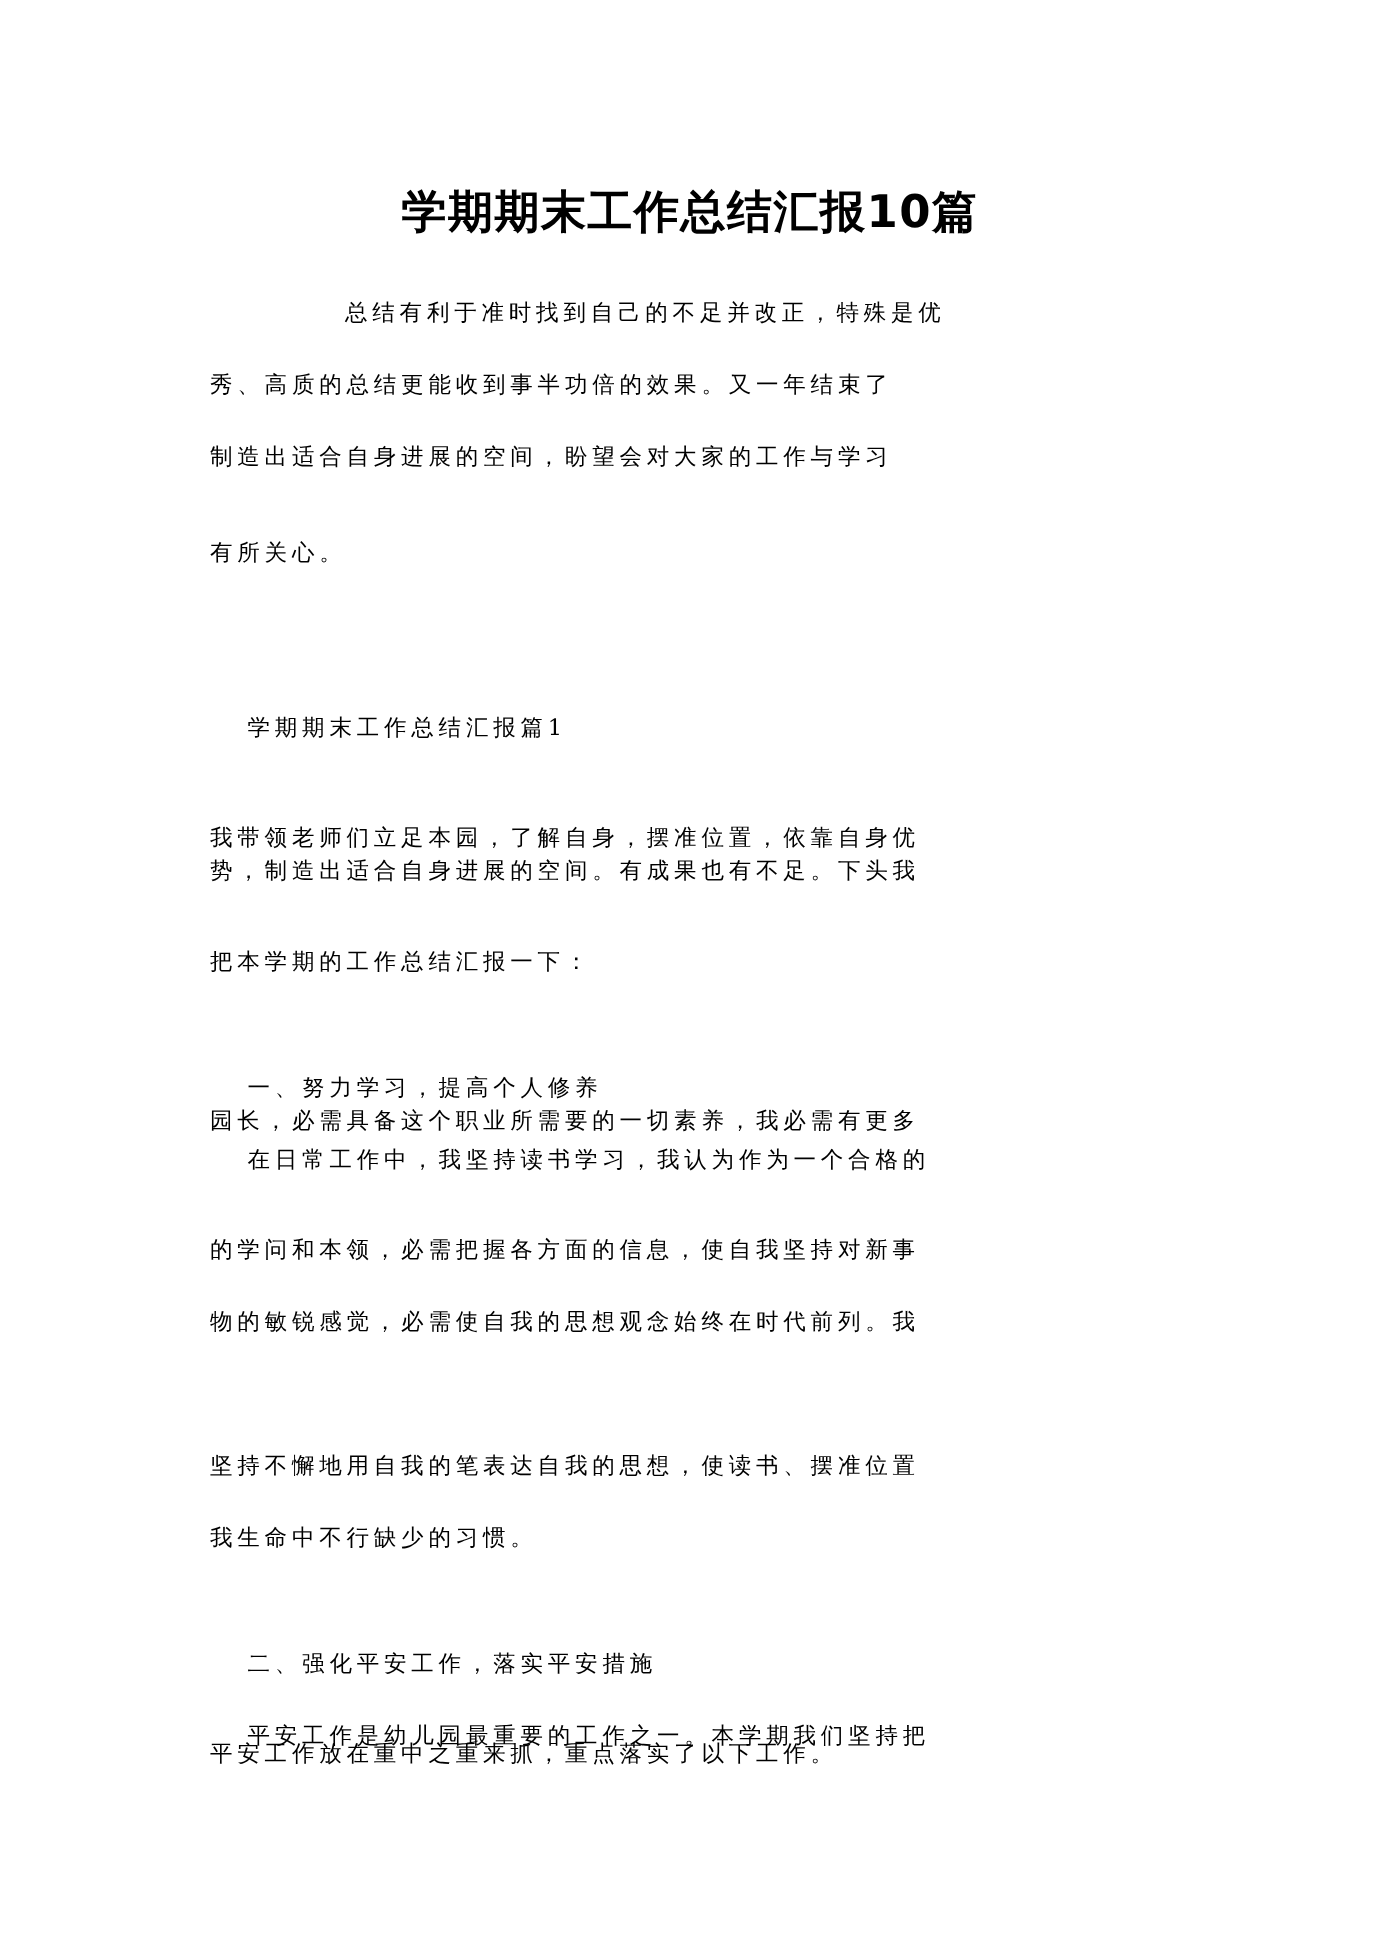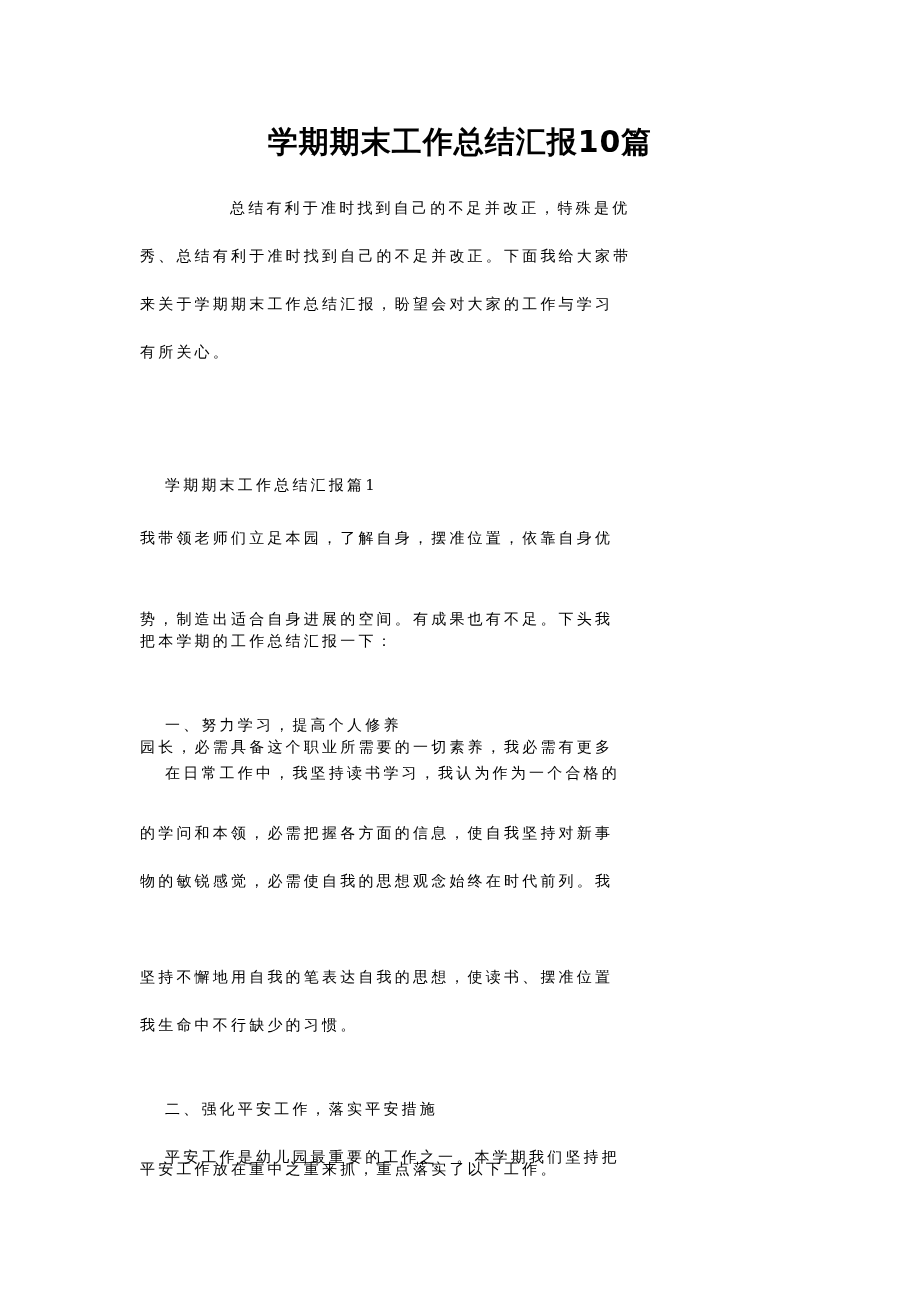--- a/index.html
+++ b/index.html
@@ -47,28 +47,28 @@
     .ind1 { left: 165px; margin-top: 36px; }
     .ind2 { left: 230px; }
   </style>
 </head>
 <body>
 
 <div class="page">
   <div class="title">学期期末工作总结汇报10篇</div>
 
   <div class="line ind2" style="top:192px">总结有利于准时找到自己的不足并改正，特殊是优</div>
-  <div class="line" style="top:240px">秀、总结有利于准时找到自己的不足并改正。下面我给大家带</div>
-  <div class="line" style="top:288px">来关于学期期末工作总结汇报，盼望会对大家的工作与学习</div>
-  <div class="line" style="top:336px">有所关心。</div>
+  <div class="line" style="top:240px">秀、高质的总结更能收到事半功倍的效果。又一年结束了</div>
+  <div class="line" style="top:288px">制造出适合自身进展的空间，盼望会对大家的工作与学习</div>
+  <div class="line" style="top:352px">有所关心。</div>
 
   <div class="line ind1" style="top:433px">学期期末工作总结汇报篇1</div>
 
-  <div class="line" style="top:522px">我带领老师们立足本园，了解自身，摆准位置，依靠自身优</div>
-  <div class="line" style="top:603px">势，制造出适合自身进展的空间。有成果也有不足。下头我</div>
+  <div class="line" style="top:542px">我带领老师们立足本园，了解自身，摆准位置，依靠自身优</div>
+  <div class="line" style="top:564px">势，制造出适合自身进展的空间。有成果也有不足。下头我</div>
   <div class="line" style="top:625px">把本学期的工作总结汇报一下：</div>
 
   <div class="line ind1" style="top:721px">在日常工作中，我坚持读书学习，我认为作为一个合格的</div>
 
   <div class="line ind1" style="top:673px">一、努力学习，提高个人修养</div>
   <div class="line" style="top:731px">园长，必需具备这个职业所需要的一切素养，我必需有更多</div>
   <div class="line" style="top:817px">的学问和本领，必需把握各方面的信息，使自我坚持对新事</div>
   <div class="line" style="top:865px">物的敏锐感觉，必需使自我的思想观念始终在时代前列。我</div>
   <div class="line" style="top:961px">坚持不懈地用自我的笔表达自我的思想，使读书、摆准位置</div>
   <div class="line" style="top:1009px">我生命中不行缺少的习惯。</div>

